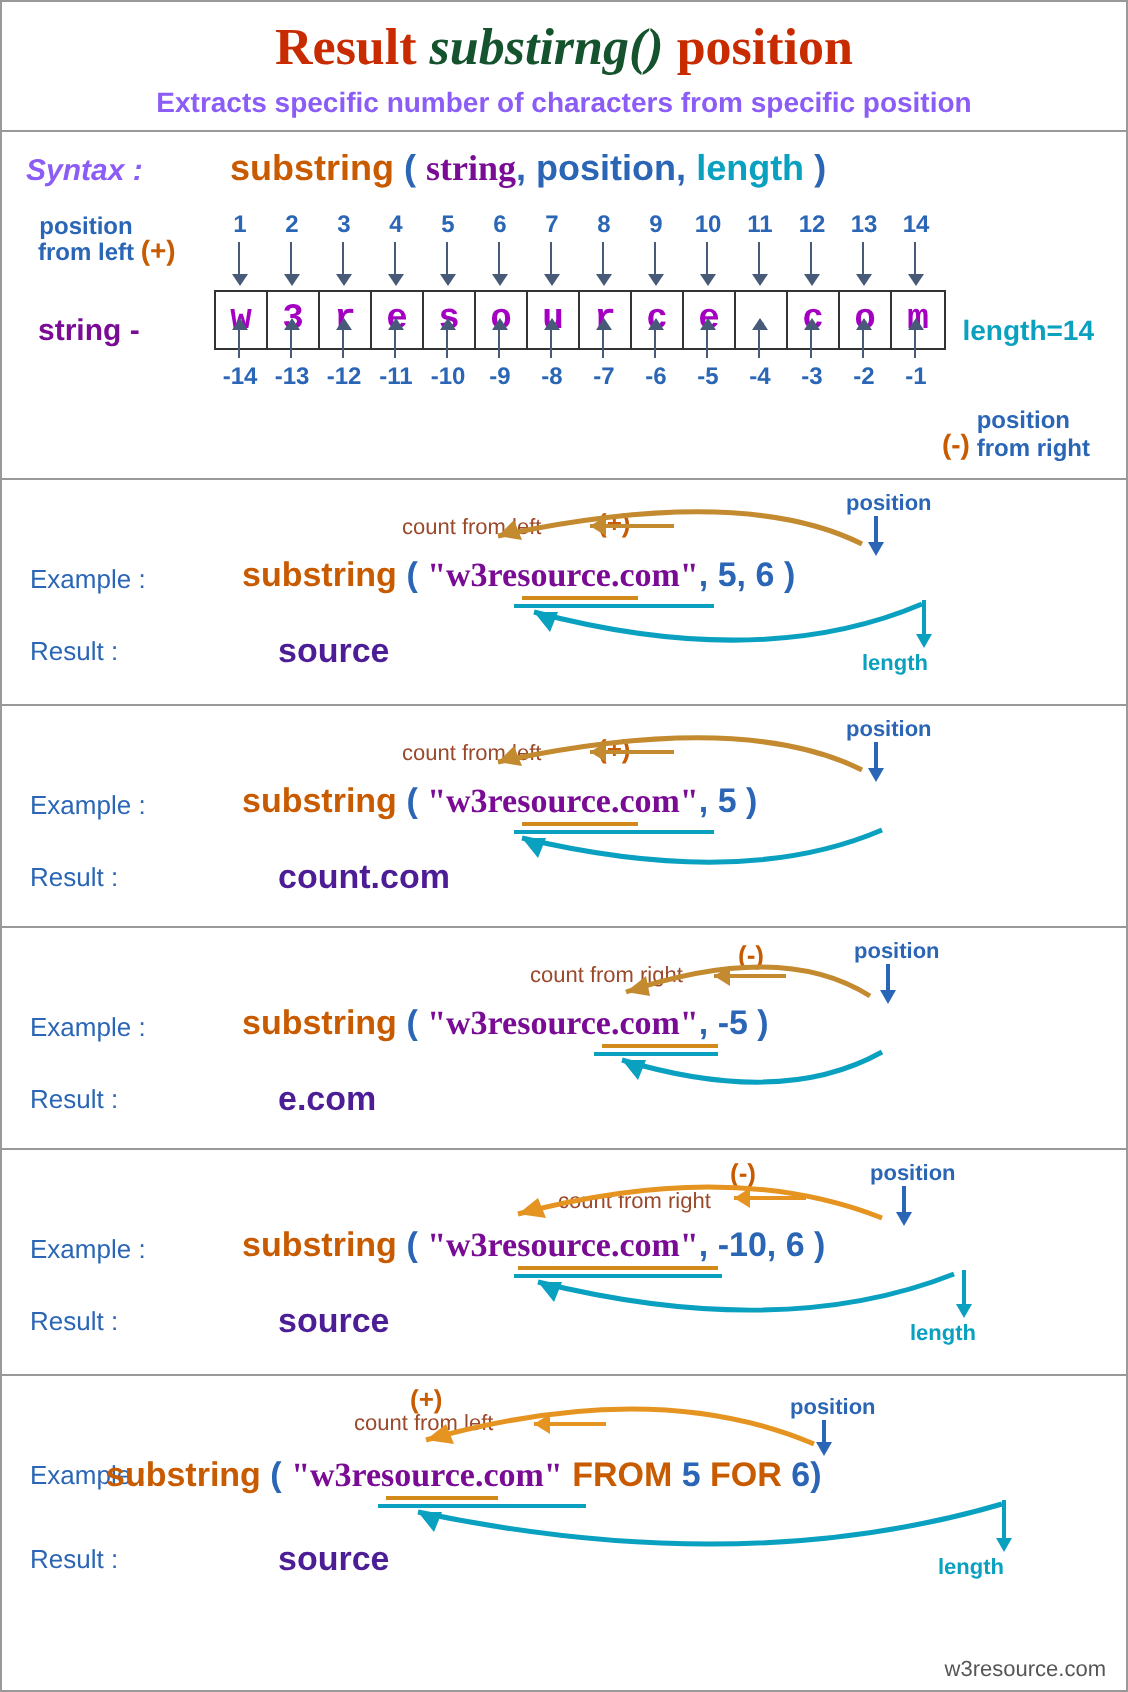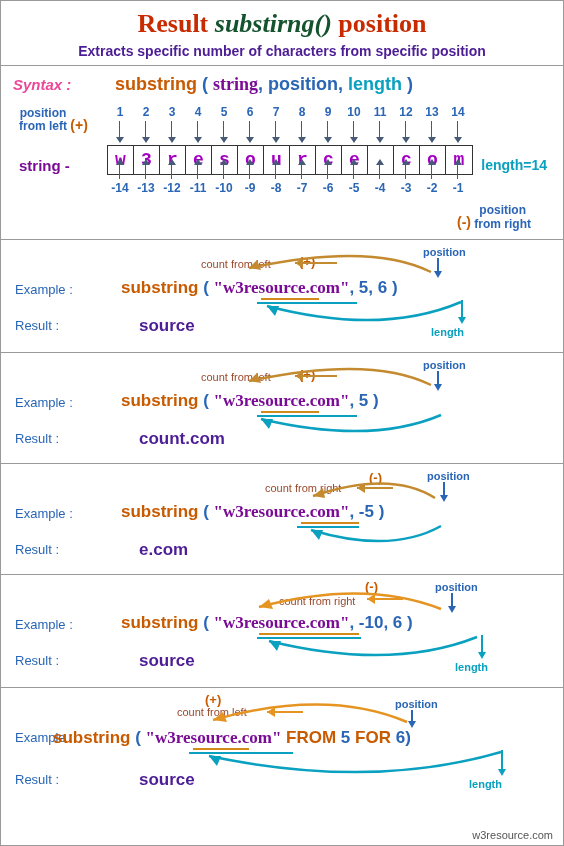--- a/index.html
+++ b/index.html
@@ -17,40 +17,40 @@
     font-family: "Times New Roman", serif;
     font-weight: bold;
     font-size: 26px;
     padding-top: 8px;
   }
   .title .my { color: #c82b00; }
   .title .func { color: #14532d; font-style: italic; }
   .subtitle {
     text-align: center;
     font-weight: bold;
-    color: #4c1d95;
+    color: #8b5cf6;
     font-size: 14px;
     margin-top: 4px;
     padding-bottom: 6px;
   }
   .hr { border: none; border-top: 1px solid #999; margin: 0; }
   .section { padding: 6px 12px 8px 12px; position: relative; }
   .syntax-row { margin-top: 2px; }
-  .lbl-blue { color: #ec4899; font-weight: bold; font-style: italic; font-size: 15px; }
+  .lbl-blue { color: #8b5cf6; font-weight: bold; font-style: italic; font-size: 15px; }
   .syntax-expr { font-weight: bold; font-size: 18px; margin-left: 40px;}
   .kw      { color: #c85a00; }
   .paren   { color: #2a66b5; }
   .s-str   { color: #7a0b95; font-family: Liberation Serif, serif; }
   .s-pos   { color: #2a66b5; }
   .s-len   { color: #0aa0c0; }
   .string-row { position: relative; height: 130px; margin-top: 6px;}
   .posfl { position:absolute; left:6px; top:6px; color:#2a66b5; font-size:12px; font-weight:bold; text-align:center; line-height:1.1;}
   .plus { color:#c85a00; font-weight:bold; font-size:14px;}
   .minus { color:#c85a00; font-weight:bold; font-size:14px;}
-  .posfr { position:absolute; right:20px; bottom:0px; color:#2a66b5; font-size:12px; font-weight:bold; text-align:center; line-height:1.1;}
+  .posfr { position:absolute; right:6px; bottom:0px; color:#2a66b5; font-size:12px; font-weight:bold; text-align:left; line-height:1.1;}
   .stringlbl { position:absolute; left:6px; top:56px; color:#7a0b95; font-weight:bold; font-size:15px;}
   .lenlbl { position:absolute; right:4px; top:56px; color:#0aa0c0; font-weight:bold; font-size:14px;}
   .grid {
     position:absolute; left:94px; top:44px;
     border:1px solid #333; display:flex; height:30px;
   }
   .cell {
     width:26px; border-right:1px solid #333;
     display:flex; align-items:center; justify-content:center;
     color:#a300c2; font-weight:bold; font-size:18px;

